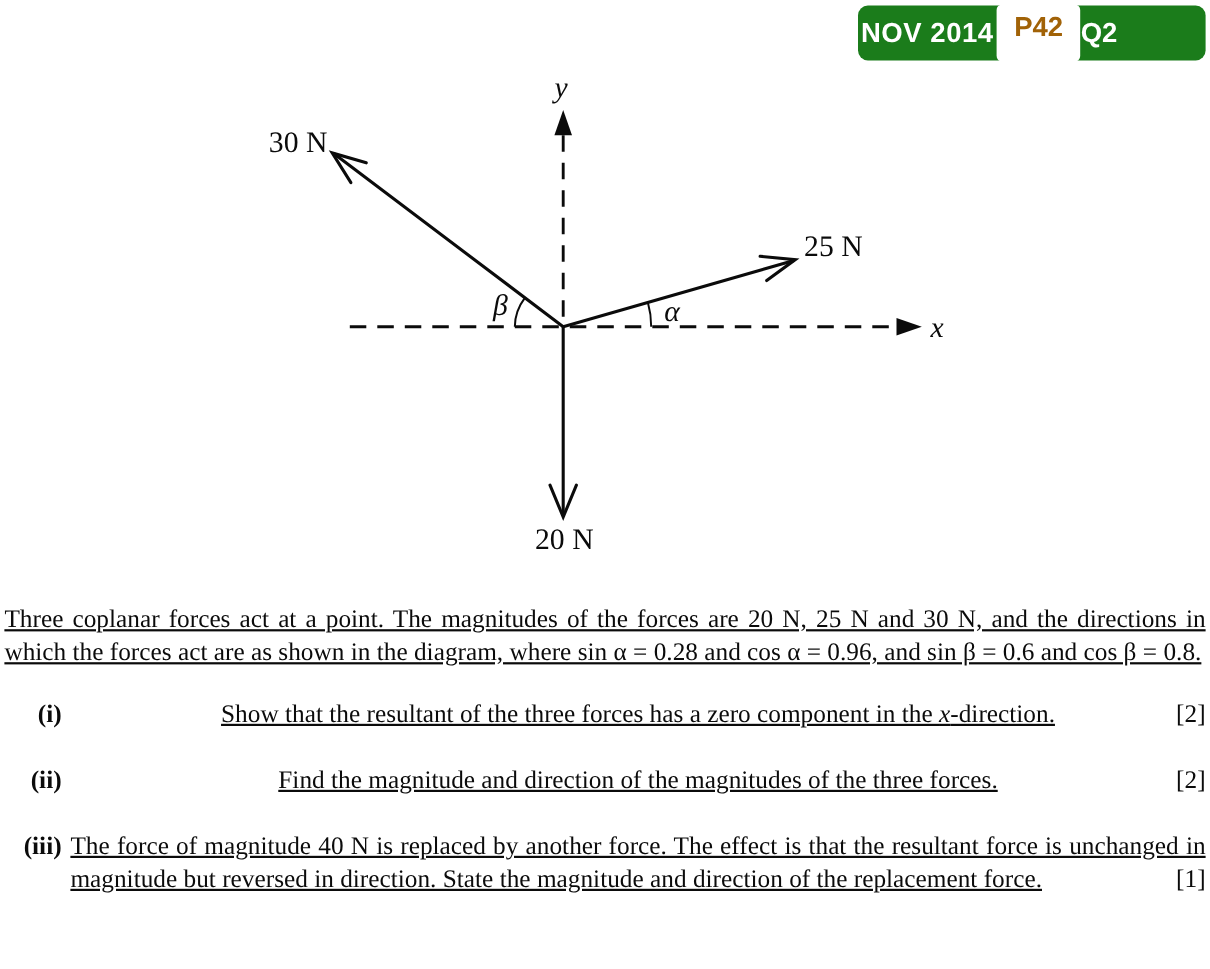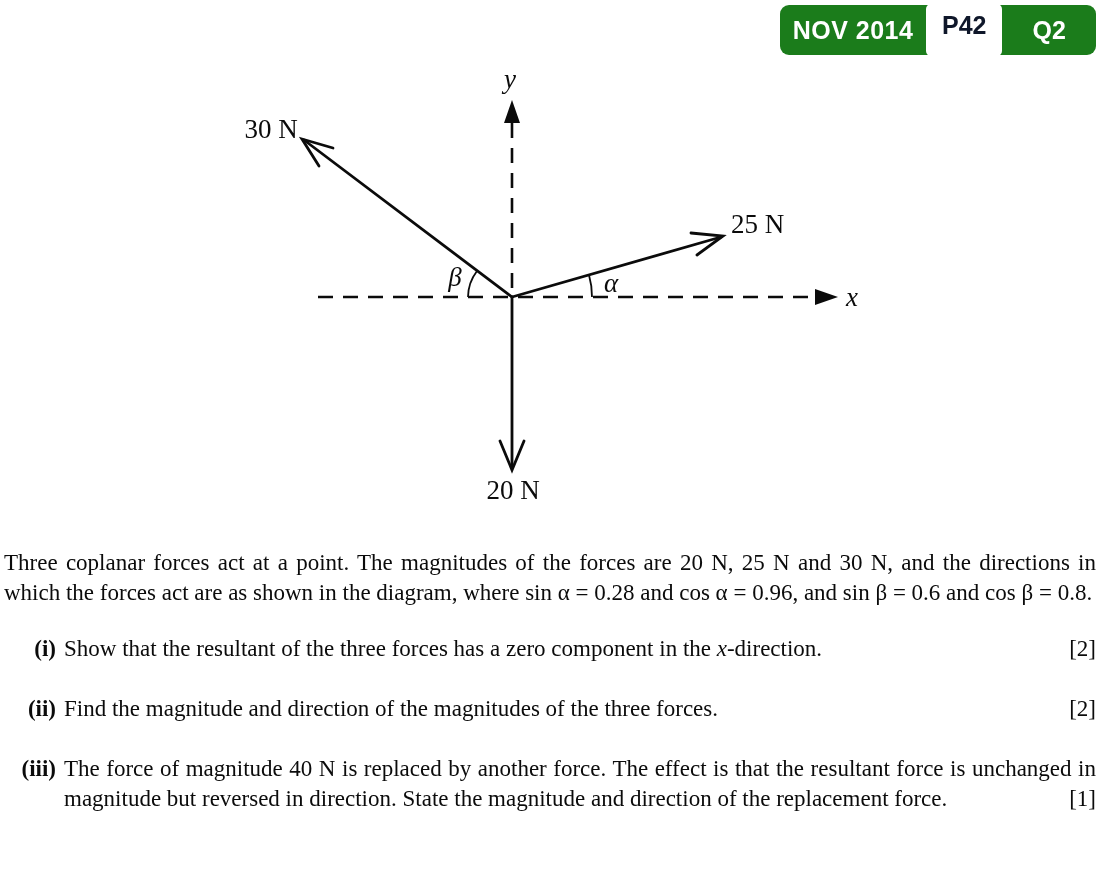--- a/index.html
+++ b/index.html
@@ -22,40 +22,40 @@
     height: 50px;
     border-radius: 9px;
     display: flex;
     align-items: center;
     font-family: "Liberation Sans", sans-serif;
     font-weight: bold;
     font-size: 25px;
     color: #ffffff;
     box-sizing: border-box;
   }
-  .qp-badge .session { width: 146px; text-align: center; letter-spacing: 0.5px; }
+  .qp-badge .session { width: 126px; text-align: center; letter-spacing: 0.5px; }
   .qp-badge .paper {
     background: #ffffff;
-    color: #0f172a;
+    color: #a16207;
     border-radius: 5px;
     height: 52px;
     line-height: 42px;
     padding: 0 16px;
     text-align: center;
   }
-  .qp-badge .qnum { flex: 1; text-align: center; }
+  .qp-badge .qnum { flex: 1; text-align: left; }
 
   
   .figure { position: relative; width: 1100px; height: 548px; }
   .figure svg { position: absolute; left: 0; top: 0; }
   .diag-label { font-family: "Liberation Serif", serif; font-size: 27px; fill: #0b0b0b; }
   .diag-italic { font-style: italic; }
 
   
-  .text-block { position: relative; padding: 0 4px; width: 1092px; }
+  .text-block { position: relative; padding: 0 4px; width: 1092px; text-decoration: underline; }
   .intro {
     margin: 0;
     font-size: 23px;
     line-height: 30px;
     text-align: justify;
   }
   .part {
     position: relative;
     margin-top: 26px;
     padding-left: 60px;
@@ -64,21 +64,21 @@
   }
   .part + .part { margin-top: 30px; }
   .pnum {
     position: absolute;
     left: 0;
     top: 0;
     width: 52px;
     text-align: right;
     font-weight: bold;
   }
-  .pbody { display: block; }
+  .pbody { display: block; text-align: center; }
   .pbody.justified { text-align: justify; }
   .pmarks { position: absolute; right: 0; top: 0; }
   .pmarks.bottom { top: auto; bottom: 0; }
 </style>
 </head>
 <body>
 
 <div class="page">
 
   <div class="figure">

